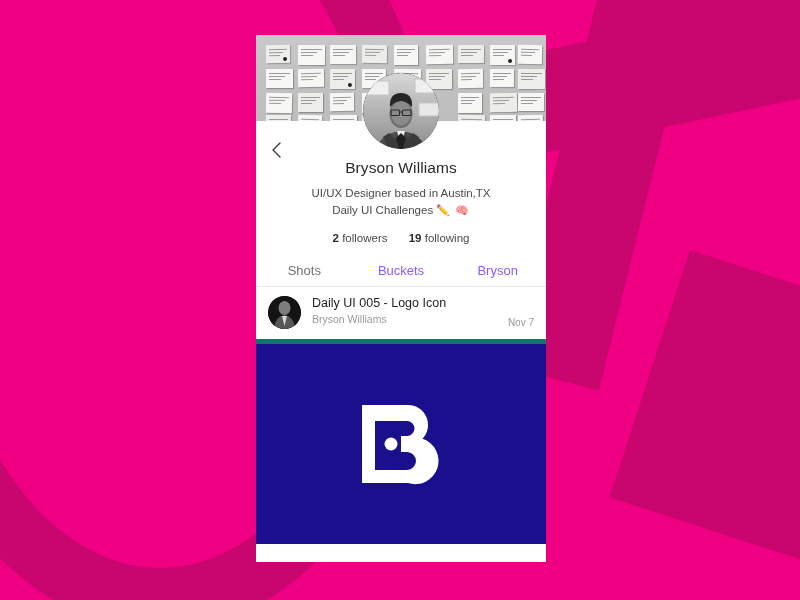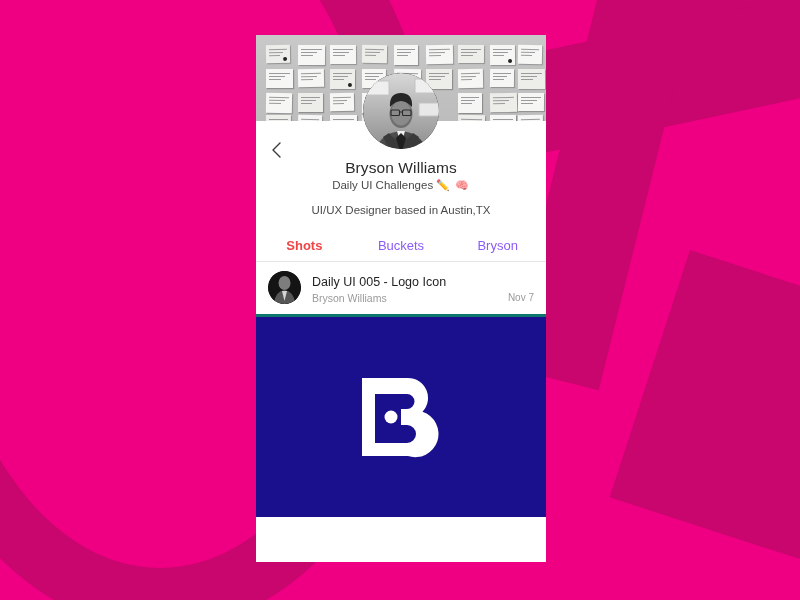--- a/index.html
+++ b/index.html
@@ -184,29 +184,29 @@
     padding: 9px 0 8px;
   }
   .tab {
     flex: 1;
     text-align: center;
     font-size: 13px;
     color: #8b5cf6;
     cursor: pointer;
     font-weight: 400;
   }
-  .tab.active { color: #ef4444; font-weight: 700; }
+  .tab.active { color: #737373; font-weight: 400; }
 
   
   #shot-item {
     display: flex;
-    align-items: flex-end;
+    align-items: flex-start;
     padding: 9px 12px 10px;
     background: #fff;
-    border-bottom: 3px solid #0f766e;
+    border-bottom: 5px solid #0f766e;
     cursor: pointer;
   }
   #shot-thumb {
     width: 33px; height: 33px;
     border-radius: 50%;
     overflow: hidden;
     background: #1c1c1c;
     flex: 0 0 auto;
   }
   #shot-text { margin-left: 11px; flex: 1 1 auto; min-width: 0; }
@@ -442,26 +442,36 @@
           <path d="M27 34 q11 -12 22 0 q1 -14 -11 -14 q-12 0 -11 14z" fill="#262626"></path>
           <rect x="28" y="37" width="8.5" height="5.5" rx="1" fill="none" stroke="#2a2a2a" stroke-width="1.1"></rect>
           <rect x="39.5" y="37" width="8.5" height="5.5" rx="1" fill="none" stroke="#2a2a2a" stroke-width="1.1"></rect>
           <line x1="36.5" y1="39" x2="39.5" y2="39" stroke="#2a2a2a" stroke-width="1.1"></line>
         </g>
       </svg>
     </div>
 
     <h1 id="name">Bryson Williams</h1>
 
+    <p class="bio first">UI/UX Designer based in Austin,TX</p>
     <p class="bio">
       <span>Daily UI Challenges</span>
       <span class="emoji">✏️ 🧠</span>
     </p>
-    <p class="bio first">UI/UX Designer based in Austin,TX</p>
-
+
+    <div id="stats">
+      <span class="stat">
+        <span class="num">2</span>
+        <span>followers</span>
+      </span>
+      <span class="stat">
+        <span class="num">19</span>
+        <span>following</span>
+      </span>
+    </div>
   </div>
 
   <div id="tabs">
     <div class="tab active">Shots</div>
     <div class="tab">Buckets</div>
     <div class="tab">Bryson</div>
   </div>
 
   <div id="shot-item">
     <div id="shot-thumb">

